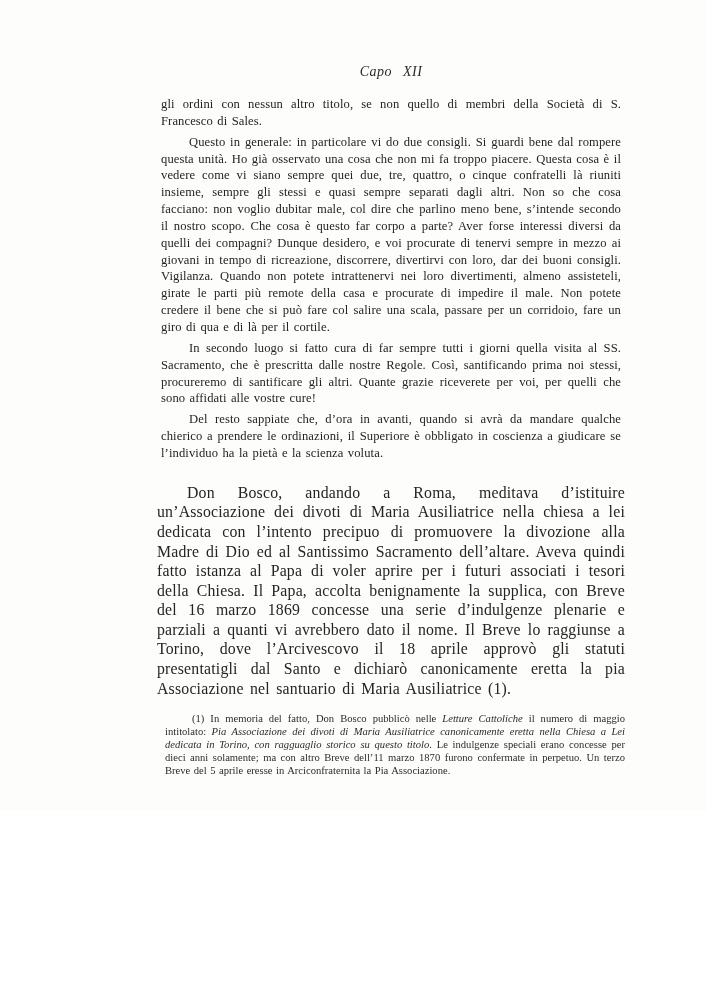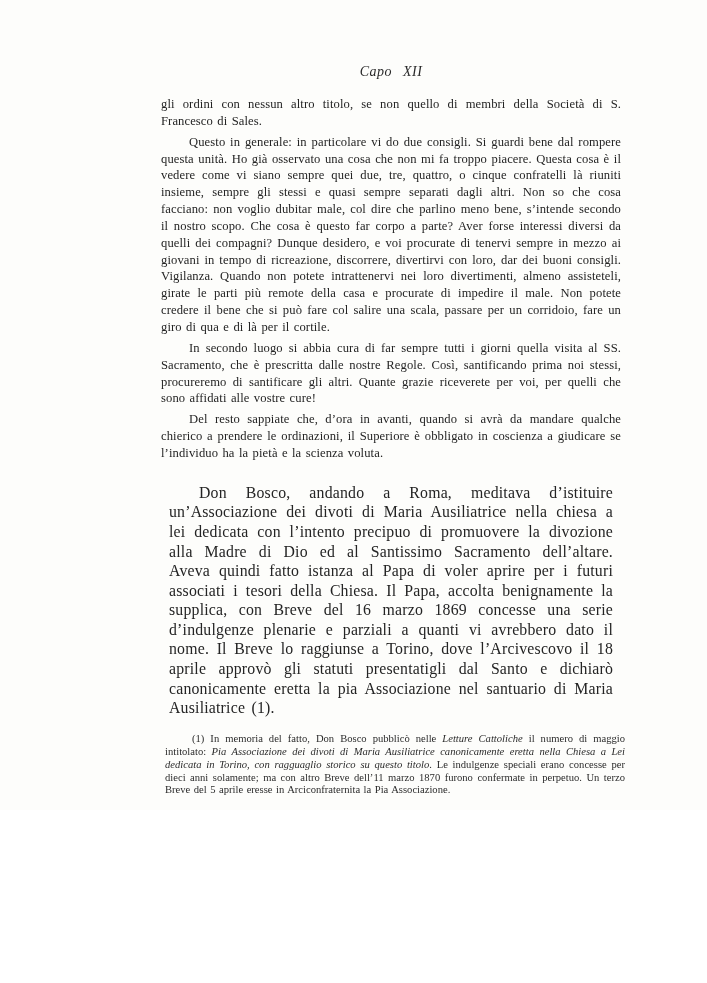--- a/index.html
+++ b/index.html
@@ -42,21 +42,21 @@
     word-spacing: 0.09em;
     letter-spacing: 0.1px;
   }
   .indent {
     text-indent: 28px;
   }
   .main-section {
     margin-top: 21px;
   }
   .main-section p {
-    margin: 12px;
+    margin: 0;
     font-size: 15.8px;
     line-height: 19.6px;
     text-align: justify;
     word-spacing: 0.14em;
     letter-spacing: 0.2px;
     text-indent: 30px;
   }
   .footnote {
     margin: 15px 0 0 8px;
     font-size: 10.6px;
@@ -108,21 +108,21 @@
 <body>
 
 <div class="book-page">
   <div class="text-column">
 
     <div class="chapter-header">Capo XII</div>
 
     <div class="quote-section">
       <p>gli ordini con nessun altro titolo, se non quello di membri della Società di S. Francesco di Sales.</p>
       <p class="indent">Questo in generale: in particolare vi do due consigli. Si guardi bene dal rompere questa unità. Ho già osservato una cosa che non mi fa troppo piacere. Questa cosa è il vedere come vi siano sempre quei due, tre, quattro, o cinque confratelli là riuniti insieme, sempre gli stessi e quasi sempre separati dagli altri. Non so che cosa facciano: non voglio dubitar male, col dire che parlino meno bene, s’intende secondo il nostro scopo. Che cosa è questo far corpo a parte? Aver forse interessi diversi da quelli dei compagni? Dunque desidero, e voi procurate di tenervi sempre in mezzo ai giovani in tempo di ricreazione, discorrere, divertirvi con loro, dar dei buoni consigli. Vigilanza. Quando non potete intrattenervi nei loro divertimenti, almeno assisteteli, girate le parti più remote della casa e procurate di impedire il male. Non potete credere il bene che si può fare col salire una scala, passare per un corridoio, fare un giro di qua e di là per il cortile.</p>
-      <p class="indent">In secondo luogo si abbia cura di far sempre tutti i giorni quella visita al SS. Sacramento, che è prescritta dalle nostre Regole. Così, santificando prima noi stessi, procureremo di santificare gli altri. Quante grazie riceverete per voi, per quelli che sono affidati alle vostre cure!</p>
+      <p class="indent">In secondo luogo si fatto cura di far sempre tutti i giorni quella visita al SS. Sacramento, che è prescritta dalle nostre Regole. Così, santificando prima noi stessi, procureremo di santificare gli altri. Quante grazie riceverete per voi, per quelli che sono affidati alle vostre cure!</p>
       <p class="indent">Del resto sappiate che, d’ora in avanti, quando si avrà da mandare qualche chierico a prendere le ordinazioni, il Superiore è obbligato in coscienza a giudicare se l’individuo ha la pietà e la scienza voluta.</p>
     </div>
 
     <div class="main-section">
       <p>Don Bosco, andando a Roma, meditava d’istituire un’Associazione dei divoti di Maria Ausiliatrice nella chiesa a lei dedicata con l’intento precipuo di promuovere la divozione alla Madre di Dio ed al Santissimo Sacramento dell’altare. Aveva quindi fatto istanza al Papa di voler aprire per i futuri associati i tesori della Chiesa. Il Papa, accolta benignamente la supplica, con Breve del 16 marzo 1869 concesse una serie d’indulgenze plenarie e parziali a quanti vi avrebbero dato il nome. Il Breve lo raggiunse a Torino, dove l’Arcivescovo il 18 aprile approvò gli statuti presentatigli dal Santo e dichiarò canonicamente eretta la pia Associazione nel santuario di Maria Ausiliatrice (1).</p>
     </div>
 
     <p class="footnote"><span>(1) In memoria del fatto, Don Bosco pubblicò nelle </span><span class="italic">Letture Cattoliche</span><span> il numero di maggio intitolato: </span><span class="italic">Pia Associazione dei divoti di Maria Ausiliatrice canonicamente eretta nella Chiesa a Lei dedicata in Torino, con ragguaglio storico su questo titolo</span><span>. Le indulgenze speciali erano concesse per dieci anni solamente; ma con altro Breve dell’11 marzo 1870 furono confermate in perpetuo. Un terzo Breve del 5 aprile eresse in Arciconfraternita la Pia Associazione.</span></p>
 
     <div class="page-number">134</div>

